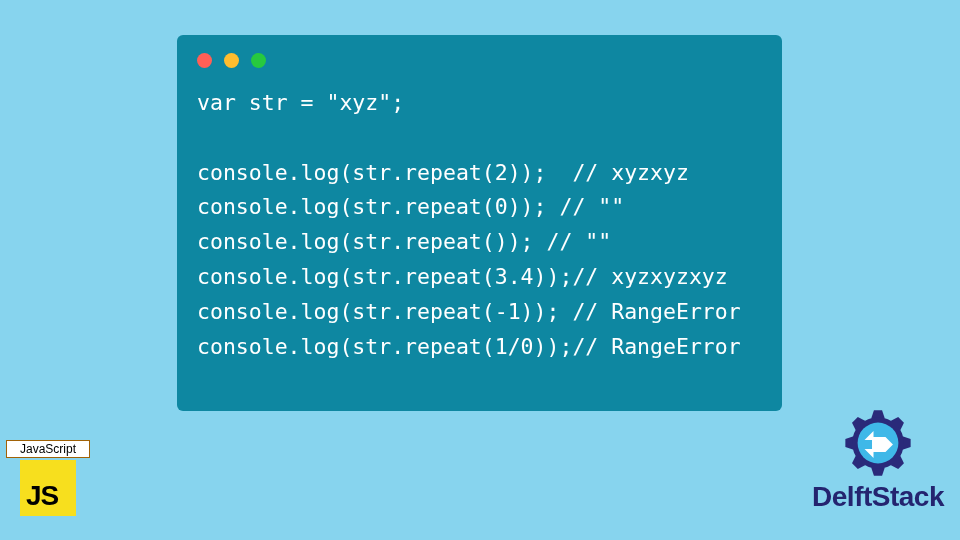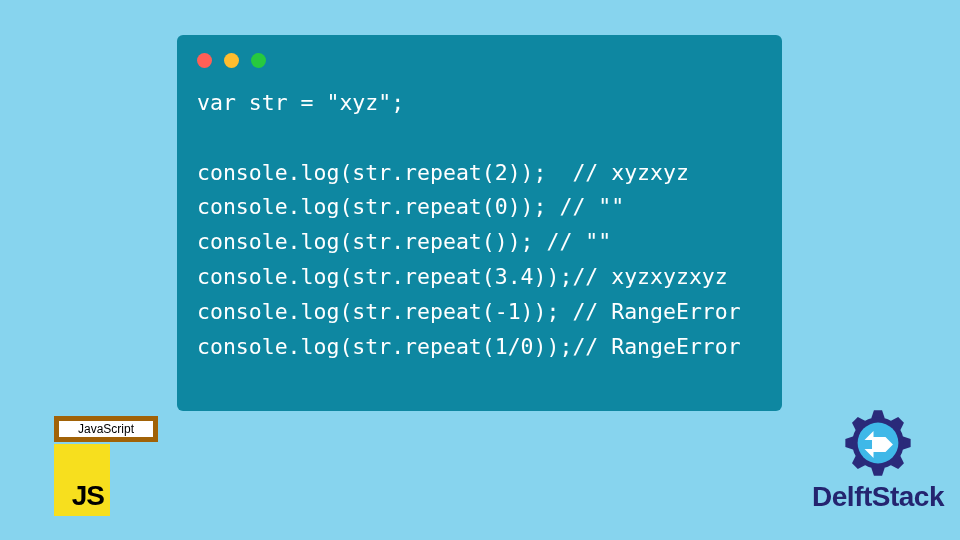--- a/index.html
+++ b/index.html
@@ -45,35 +45,33 @@
   .js-badge {
     position: absolute;
     left: 6px;
     bottom: 24px;
     display: flex;
     flex-direction: column;
     align-items: center;
   }
   .js-badge-label {
     background: #fff;
-    border: 5px solid #a16207;
+    border: 1px solid #a16207;
     font-size: 12px;
-    padding: 1px 19px;
+    padding: 1px 13px;
     margin-bottom: 2px;
     color: #000;
-    margin-left: 48px;
   }
   .js-logo {
     width: 56px;
-    height: 72px;
+    height: 56px;
     background: #f7df1e;
     position: relative;
     display: flex;
     align-items: flex-end;
-    justify-content: flex-end;
     padding: 4px 6px;
   }
   .js-logo-text {
     font-family: Arial, sans-serif;
     font-weight: 900;
     font-size: 28px;
     color: #000;
     letter-spacing: -1px;
   }
   .delftstack {

